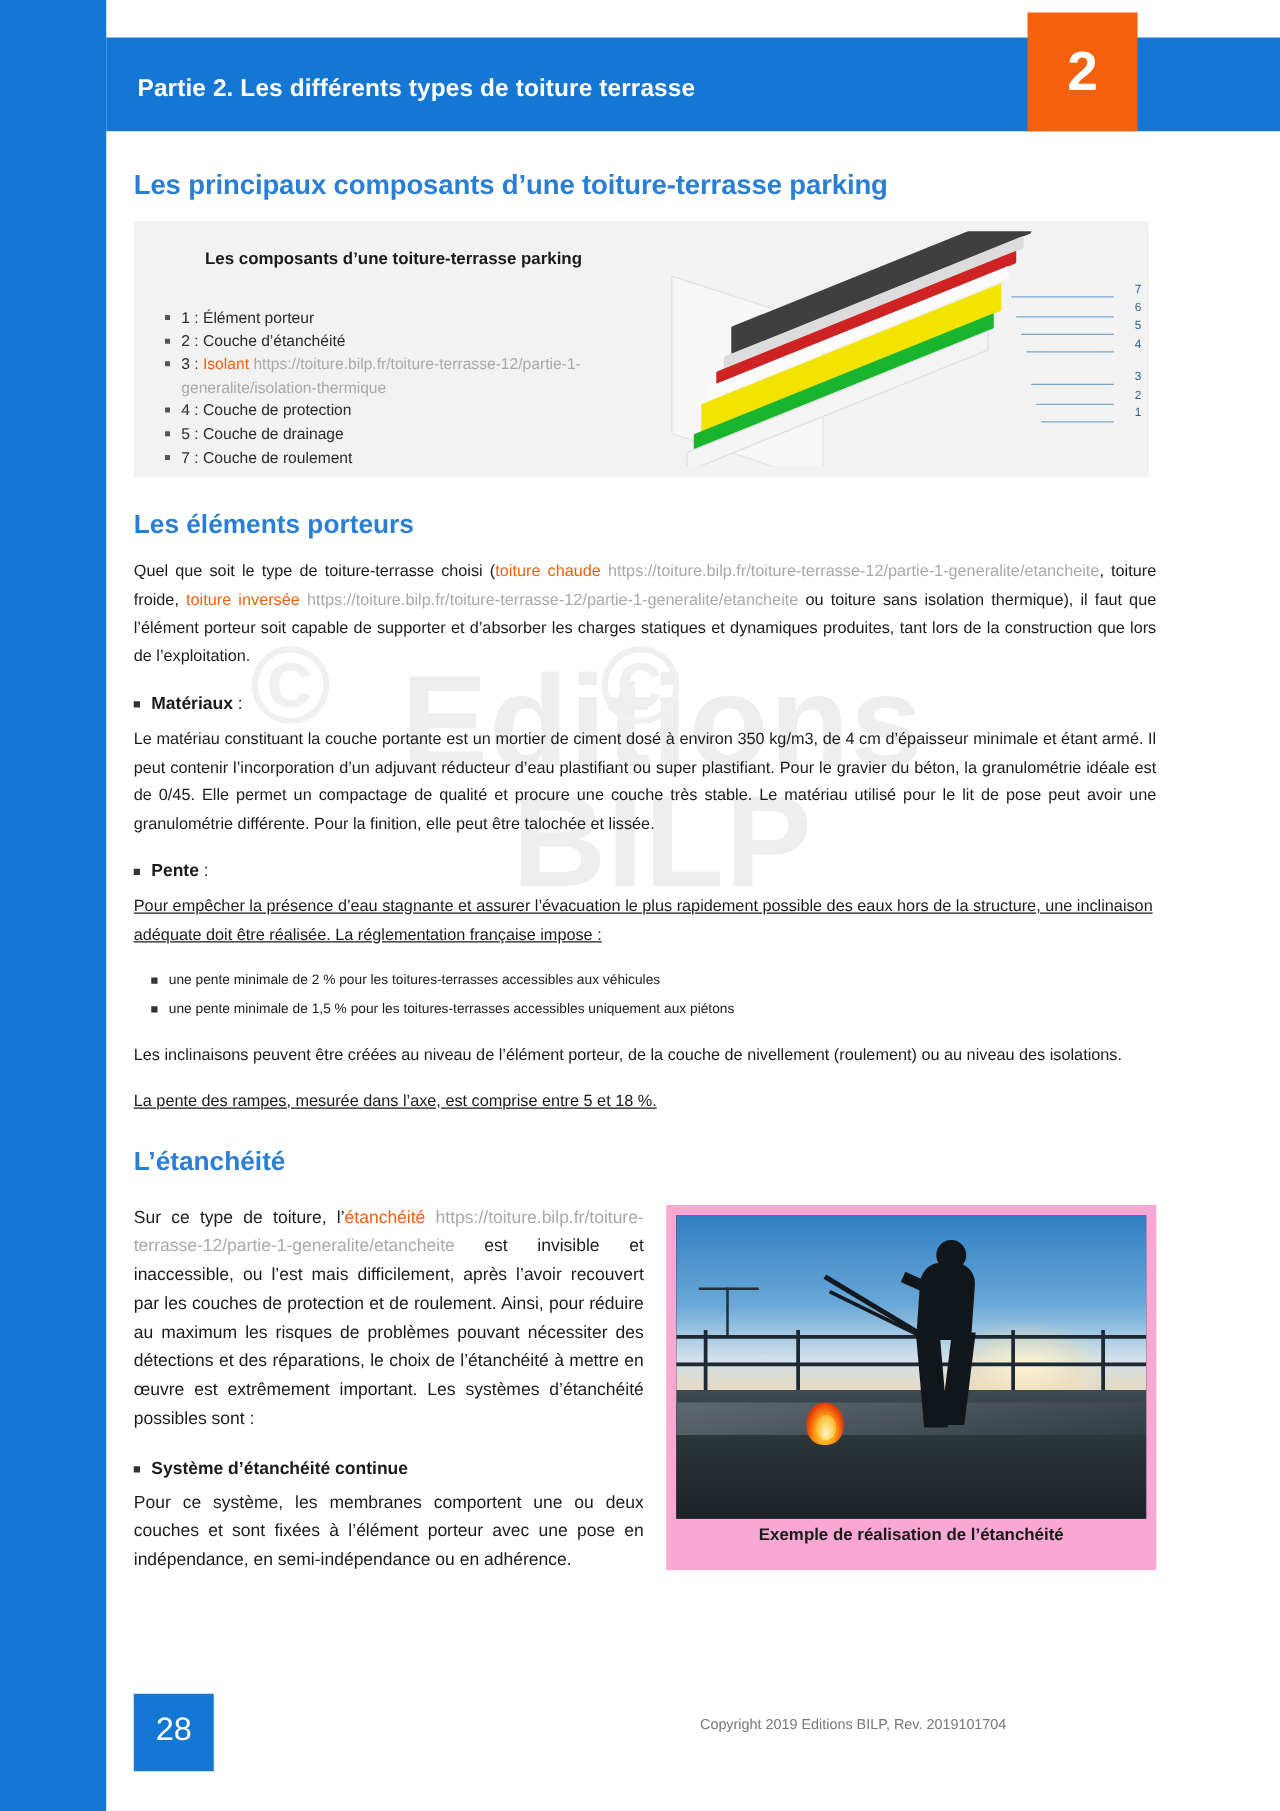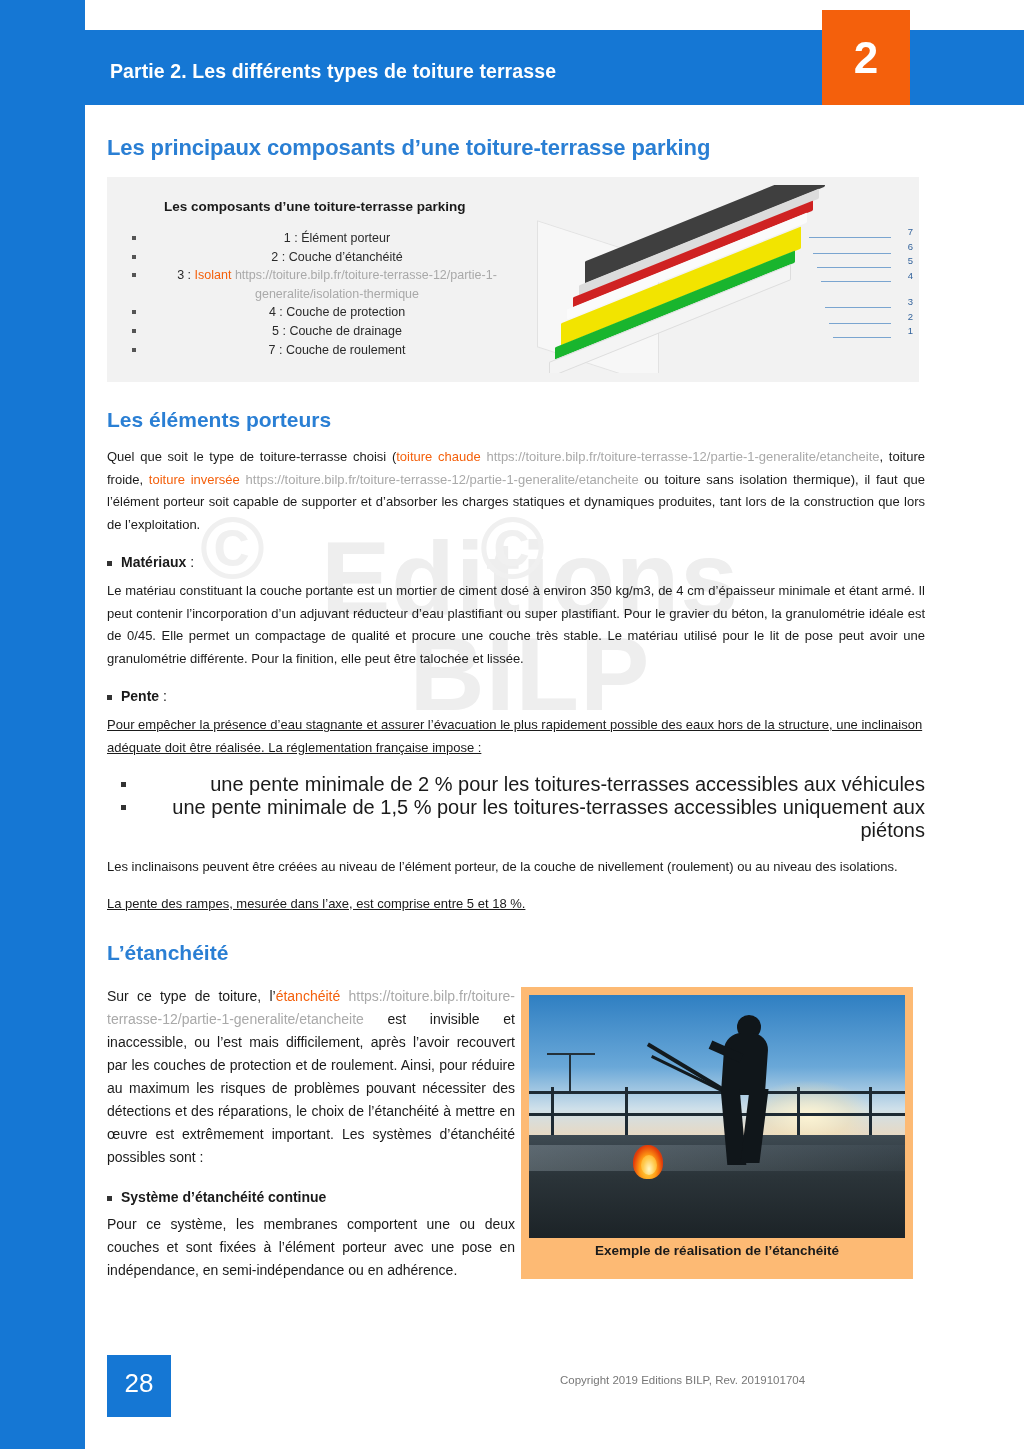--- a/index.html
+++ b/index.html
@@ -99,26 +99,25 @@
     left: 37px;
     top: 22px;
     font-size: 13.5px;
     font-weight: bold;
     color: #1a1a1a;
     margin-left: 20px;
   }
   .components-list {
     position: absolute;
     left: 22px;
-    top: 52px;
+    top: 68px;
     width: 400px;
     margin: 0;
     padding: 0;
     list-style: none;
-    text-align: center;
   }
   .components-list li {
     font-size: 12.5px;
     line-height: 18.6px;
     color: #2a2a2a;
     padding-left: 16px;
     position: relative;
   }
   .components-list li::before {
     content: "";
@@ -203,25 +202,24 @@
     background: #333;
   }
   .bullet-head .normal { font-weight: normal; }
 
   ul.plain {
     list-style: none;
     margin: 10px 0 14px 0;
     padding: 0 0 0 14px;
   }
   ul.plain li {
-    font-size: 20px;
+    font-size: 11px;
     line-height: 23px;
     position: relative;
     padding-left: 14px;
-    text-align: right;
   }
   ul.plain li::before {
     content: "";
     position: absolute;
     left: 0;
     top: 9px;
     width: 5px;
     height: 5px;
     background: #333;
   }
@@ -255,25 +253,25 @@
     position: relative;
     width: 818px;
     margin-top: 8px;
   }
   .col-left {
     width: 408px;
     float: left;
   }
   .photo-box {
     position: absolute;
-    right: 12px;
+    right: 0;
     top: 8px;
     width: 392px;
     height: 292px;
-    background: #fdba74;
+    background: #f9a8d4;
   }
   .photo-img {
     position: absolute;
     left: 8px;
     top: 8px;
     width: 376px;
     height: 243px;
     overflow: hidden;
     background: #1b2630;
   }

